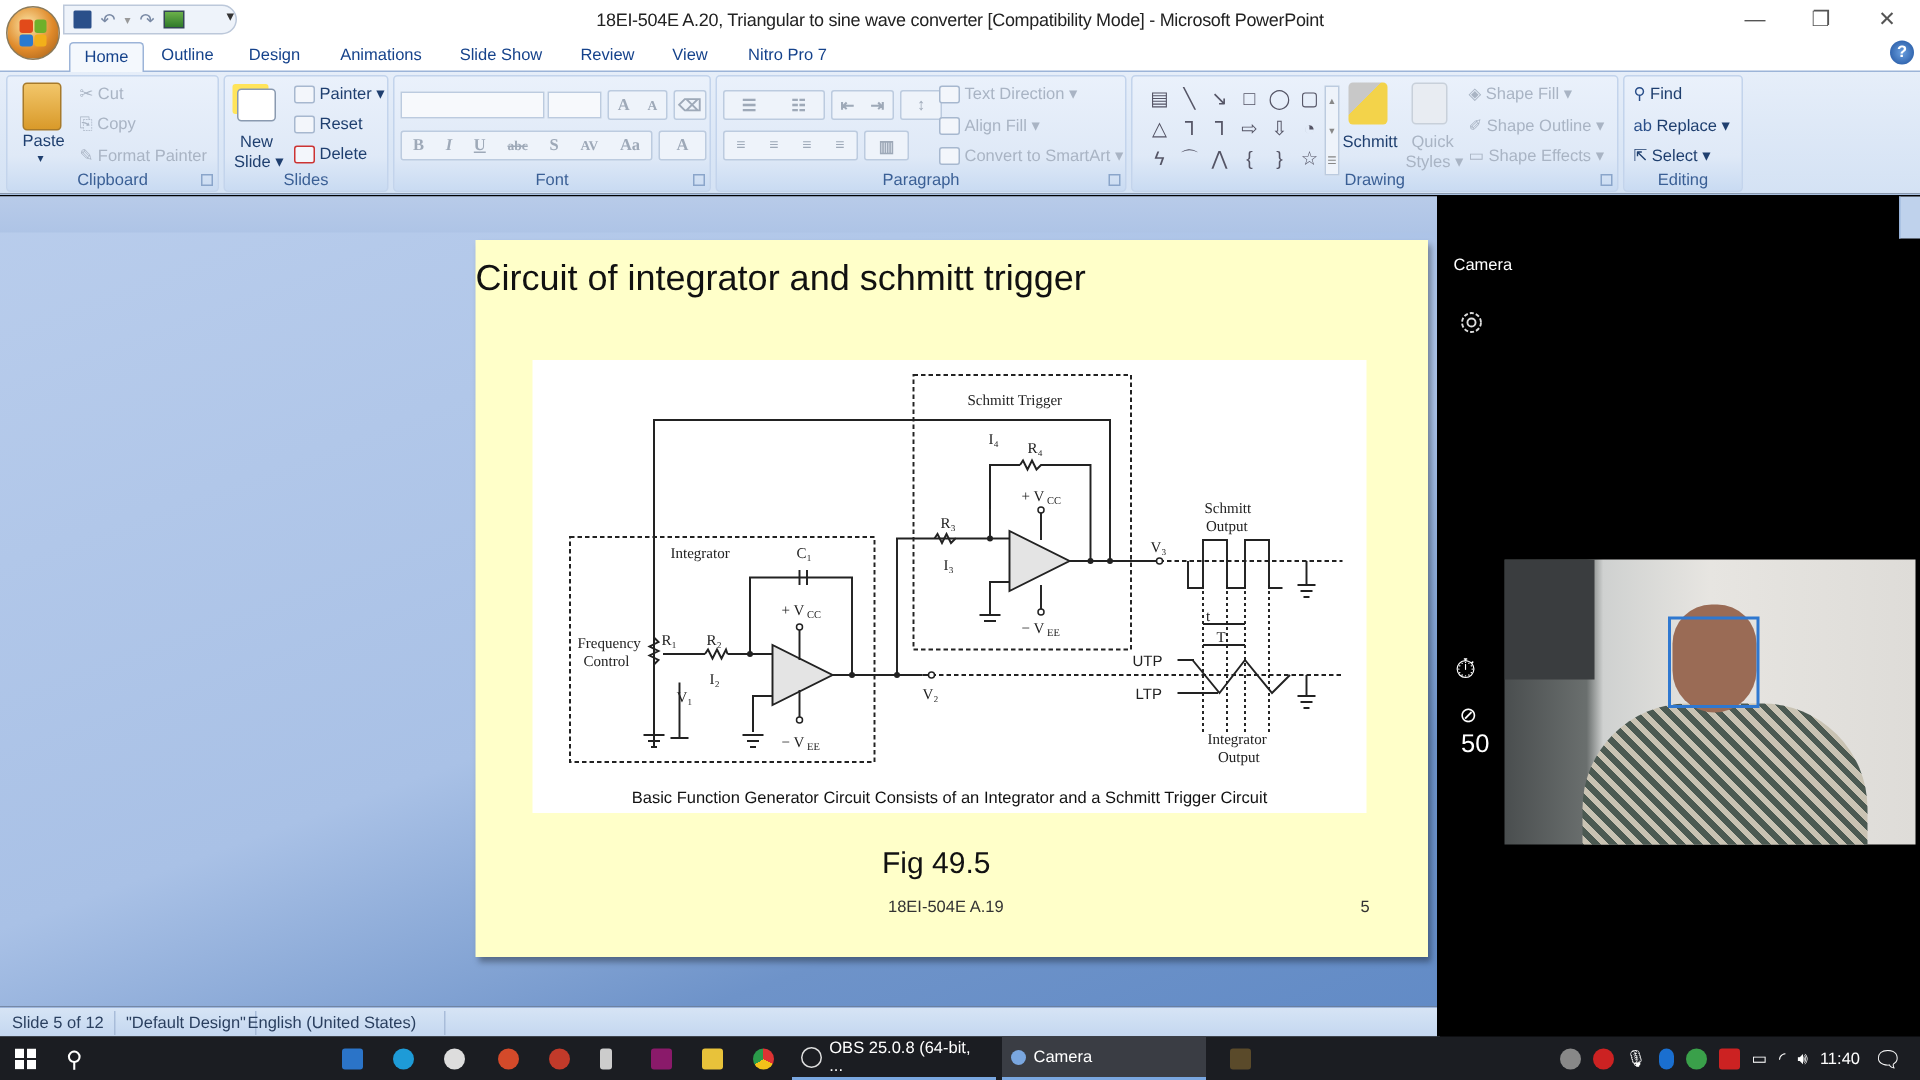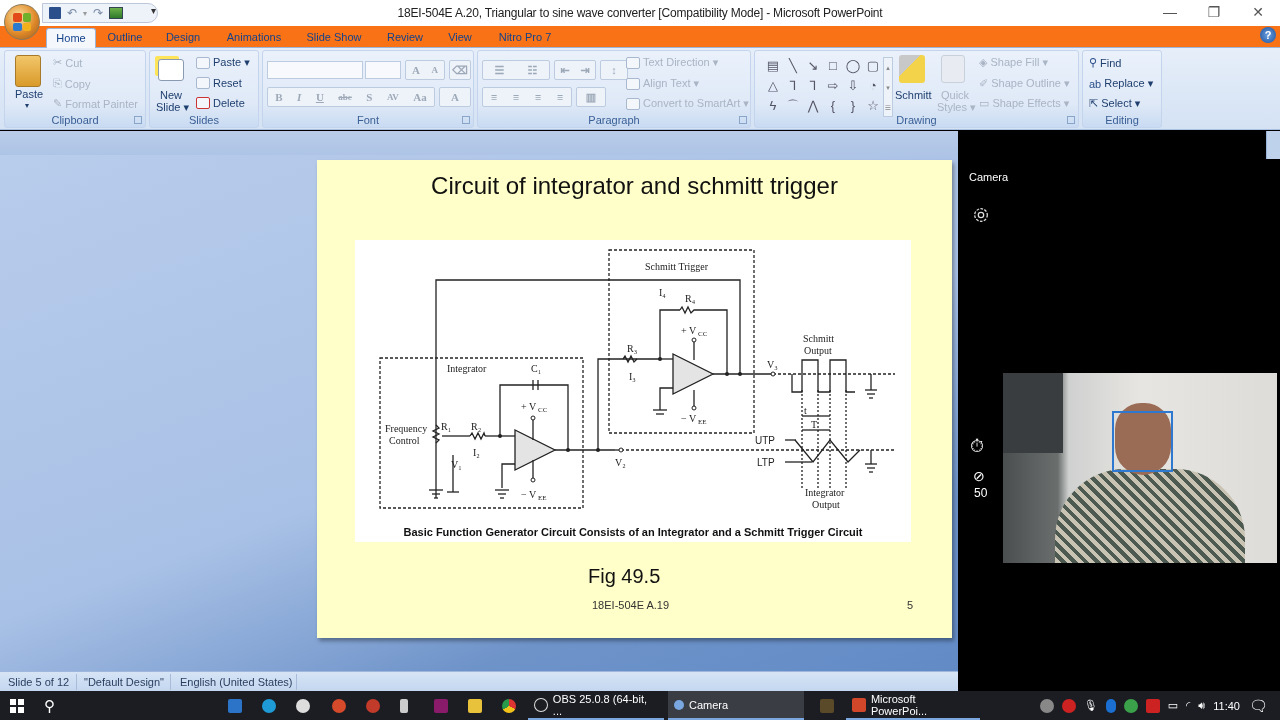--- a/index.html
+++ b/index.html
@@ -6,53 +6,53 @@
 body{width:1280px;height:720px;overflow:hidden;font-family:"Liberation Sans",sans-serif;font-size:11px;background:#000;position:relative}
 .titlebar{position:absolute;left:0;top:0;width:1280px;height:26px;background:#fff;}
 .office-btn{position:absolute;left:4px;top:4px;width:36px;height:36px;border-radius:50%;background:radial-gradient(circle at 40% 35%,#fbe6a8,#e08a2a 55%,#9a5a1a);border:1px solid #8a7a5a;z-index:3;display:flex;align-items:center;justify-content:center}
 .office-logo{width:18px;height:18px;display:grid;grid-template-columns:1fr 1fr;gap:1px}
 .office-logo span{display:block;border-radius:2px}
 .qat{position:absolute;left:42px;top:3px;height:20px;width:116px;border:1px solid #bcc8da;border-radius:0 10px 10px 0;background:#eef3fa;display:flex;align-items:center;gap:6px;padding-left:6px;color:#2a4a7a;font-size:12px}
 .qat-more{position:absolute;left:151px;top:5px;font-size:10px;color:#333}
 .win-title{position:absolute;left:0;width:1280px;top:6px;text-align:center;font-size:12px;color:#222;letter-spacing:-0.2px}
 .win-ctrls{position:absolute;right:0;top:0;display:flex}
 .win-ctrls div{width:44px;height:24px;display:flex;align-items:center;justify-content:center;color:#555;font-size:14px}
-.tabbar{position:absolute;left:0;top:26px;width:1280px;height:22px;background:#f97316;border-bottom:1px solid #9cb4d8}
+.tabbar{position:absolute;left:0;top:26px;width:1280px;height:22px;background:#ffffff;border-bottom:1px solid #9cb4d8}
 .tab{position:absolute;top:2px;height:20px;padding:3px 0;font-size:11px;color:#15428b;text-align:center}
 .tab.active{background:#f4f8fd;border:1px solid #9cb4d8;border-bottom:none;border-radius:3px 3px 0 0}
 .help-icon{position:absolute;right:4px;top:1px;width:16px;height:16px;border-radius:50%;background:radial-gradient(circle,#6aa0e0,#1c4f9c);color:#fff;font-size:11px;font-weight:bold;text-align:center;line-height:16px}
 .ribbon{position:absolute;left:0;top:48px;width:1280px;height:82px;background:linear-gradient(#e6eef9,#d4e2f4);border-bottom:1px solid #a9c0e0}
 .group{position:absolute;top:2px;height:78px;border:1px solid #c3d4ec;border-radius:3px;background:linear-gradient(#eaf1fb 0%,#dfe9f7 70%,#c9dbf2 100%)}
 .group-label{position:absolute;bottom:1px;left:0;right:0;text-align:center;font-size:11px;color:#3a5f95}
 .launcher{position:absolute;right:3px;bottom:3px;width:8px;height:8px;border:1px solid #8aa5ca;font-size:6px}
 .rb{position:absolute;font-size:11px;color:#a9b4c4;white-space:nowrap;display:flex;align-items:center;gap:3px}
 .rb.on{color:#1f3f6f}
 .ico{display:inline-block;width:14px;height:12px;border:1px solid #a7b8cf;background:#f3f6fb;border-radius:2px}
 .big-ico{position:absolute;border-radius:3px}
 .combo{position:absolute;height:18px;border:1px solid #bccbdf;background:#f7f9fc}
 .fmtbtn{position:absolute;height:20px;border:1px solid #bccbdf;background:#eef3fa;border-radius:2px;display:flex;align-items:center;justify-content:space-around;color:#9ea9b8;font-weight:bold;font-size:11px;font-family:"Liberation Serif",serif}
 .shape-grid{position:absolute;left:8px;top:6px;display:grid;grid-template-columns:repeat(6,20px);grid-auto-rows:20px;font-size:13px;color:#556;text-align:center;line-height:18px}
 .workspace{position:absolute;left:0;top:131px;width:958px;height:540px;background:linear-gradient(160deg,#b9cdec 0%,#a9c1e6 55%,#6e93c9 80%,#628bc6 100%)}
 .ws-top{position:absolute;left:0;top:0;width:958px;height:24px;background:linear-gradient(#b8cbe9,#aec4e6)}
 .slide{position:absolute;left:317px;top:160px;width:635px;height:478px;background:#ffffc9;box-shadow:2px 3px 4px rgba(0,0,0,0.35)}
-.slide-title{position:absolute;left:0;right:0;top:12px;text-align:center;font-size:24px;color:#111;font-family:"Liberation Sans",sans-serif}
+.slide-title{position:absolute;left:0;right:0;top:12px;font-size:24px;color:#111;font-family:"Liberation Sans",sans-serif}
 .figure{position:absolute;left:38px;top:80px;width:556px;height:302px;background:#fff}
-.caption{position:absolute;left:0;right:0;bottom:4px;text-align:center;font-size:11px;font-weight:bold;color:#111}
+.caption{position:absolute;left:0;right:0;bottom:4px;text-align:center;font-size:11px;font-weight:normal;color:#111}
 .fig-label{position:absolute;left:271px;top:405px;font-size:20px;color:#111}
 .footer-left{position:absolute;left:275px;top:439px;font-size:11px;color:#333}
 .footer-num{position:absolute;left:590px;top:439px;font-size:11px;color:#333}
 .statusbar{position:absolute;left:0;top:671px;width:960px;height:20px;background:linear-gradient(#d6e4f5,#c4d7f0);border-top:1px solid #9fb7dd;font-size:11px;color:#2a3f5f}
 .statusbar span{position:absolute;top:4px}
 .statusbar .sep{top:2px;width:1px;height:16px;background:#a8bcd9}
 .camera{position:absolute;left:958px;top:160px;width:322px;height:531px;background:#000}
 .cam-title{position:absolute;left:11px;top:11px;color:#fff;font-size:11px}
 .cam-gear{position:absolute;left:14px;top:46px;width:18px;height:18px}
 .cam-feed{position:absolute;left:45px;top:213px;width:274px;height:190px;background:linear-gradient(90deg,#4a4e4f 0%,#6a6f6e 20%,#cfd1d0 24%,#e7e5e1 50%,#dedcd8 100%);overflow:hidden}
 .face-box{position:absolute;left:109px;top:38px;width:61px;height:61px;border:2px solid #2f78d0}
-.cam-side{position:absolute;color:#fff;font-size:12px;text-align:center}
+.cam-side{position:absolute;color:#fff;font-size:17px;text-align:center}
 .taskbar{position:absolute;left:0;top:691px;width:1280px;height:29px;background:#1b1d22;color:#fff;font-size:11px}
 .tb-item{position:absolute;top:0;height:29px;display:flex;align-items:center;gap:5px;padding:0 6px}
 .tb-item.open{border-bottom:2px solid #7aa7e0}
 .tb-item.active{background:#3a3d44;border-bottom:2px solid #7aa7e0}
 .tray{position:absolute;right:40px;top:0;height:29px;display:flex;align-items:center;gap:8px;font-size:11px}
 .sq{display:inline-block;width:14px;height:14px;border-radius:2px}
 .scroll-right{position:absolute;left:1266px;top:131px;width:14px;height:28px;background:#bfd2ec;border-left:1px solid #98b3da}
 </style>
 </head>
 <body>
@@ -115,21 +115,21 @@
     <div class="group-label">Clipboard</div>
     <div class="launcher"></div>
   </div>
 
   <div class="group" style="left:149px;width:110px">
     <div class="big-ico" style="left:8px;top:8px;width:26px;height:22px;background:#fff;border:1px solid #8a9ab0;box-shadow:-4px -4px 0 -1px #ffe45a"></div>
     <div class="rb on" style="left:10px;top:38px">New</div>
     <div class="rb on" style="left:6px;top:50px">Slide ▾</div>
     <div class="rb on" style="left:46px;top:5px">
         <span class="ico"></span>
-        <span>Paste ▾</span>
+        <span>Painter ▾</span>
       </div>
     <div class="rb on" style="left:46px;top:26px">
         <span class="ico"></span>
         <span>Reset</span>
       </div>
     <div class="rb on" style="left:46px;top:46px">
         <span class="ico" style="border-color:#c33"></span>
         <span>Delete</span>
       </div>
     <div class="group-label">Slides</div>
@@ -179,21 +179,21 @@
       </div>
     <div class="fmtbtn" style="left:98px;top:36px;width:30px">
         <span>▥</span>
       </div>
     <div class="rb" style="left:148px;top:5px">
         <span class="ico"></span>
         <span>Text Direction ▾</span>
       </div>
     <div class="rb" style="left:148px;top:26px">
         <span class="ico"></span>
-        <span>Align Text ▾</span>
+        <span>Align Fill ▾</span>
       </div>
     <div class="rb" style="left:148px;top:46px">
         <span class="ico"></span>
         <span>Convert to SmartArt ▾</span>
       </div>
     <div class="group-label">Paragraph</div>
     <div class="launcher"></div>
   </div>
 
   <div class="group" style="left:754px;width:325px">
@@ -406,21 +406,21 @@
   <div class="fig-label">Fig 49.5</div>
   <div class="footer-left">18EI-504E A.19</div>
   <div class="footer-num">5</div>
 </div>
 
 <div class="statusbar">
   <span style="left:8px">Slide 5 of 12</span>
   <span class="sep" style="left:76px"></span>
   <span style="left:84px">"Default Design"</span>
   <span class="sep" style="left:170px"></span>
-  <span style="left:180px">English (United States)</span>
+  <span style="left:165px">English (United States)</span>
   <span class="sep" style="left:296px"></span>
 </div>
 
 <div class="camera">
   <div class="cam-title">Camera</div>
   <svg class="cam-gear" viewBox="0 0 20 20">
       <circle cx="10" cy="10" r="3" fill="none" stroke="#ddd" stroke-width="1.4"></circle>
       <circle cx="10" cy="10" r="7" fill="none" stroke="#ddd" stroke-width="1.4" stroke-dasharray="3,1.5"></circle>
     </svg>
   <div class="cam-side" style="left:12px;top:276px;font-size:18px">⏱</div>
@@ -470,24 +470,20 @@
       <span class="sq" style="border:1px solid #ddd;border-radius:50%"></span>
       <span>OBS 25.0.8 (64-bit, ...</span>
     </div>
   <div class="tb-item active" style="left:668px;width:136px">
       <span class="sq" style="background:#7aa7e0;border-radius:50%;width:10px;height:10px"></span>
       <span>Camera</span>
     </div>
   <div class="tb-item" style="left:814px">
       <span class="sq" style="background:#5a4a2a"></span>
     </div>
-  <div class="tb-item open" style="left:846px;width:134px">
-      <span class="sq" style="background:#d2472a"></span>
-      <span>Microsoft PowerPoi...</span>
-    </div>
   <div class="tray">
     <span class="sq" style="background:#888;border-radius:50%"></span>
     <span class="sq" style="background:#c22;border-radius:50%"></span>
     <span>🎙</span>
     <span class="sq" style="background:#1a6fd0;border-radius:6px;width:10px"></span>
     <span class="sq" style="background:#3aa04a;border-radius:50%"></span>
     <span class="sq" style="background:#c22"></span>
     <span>▭</span>
     <span>◜</span>
     <span>🔊︎</span>

